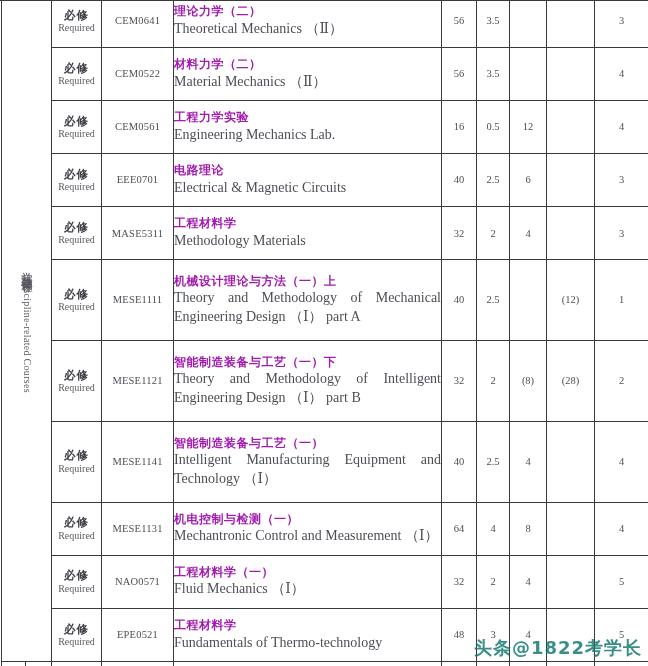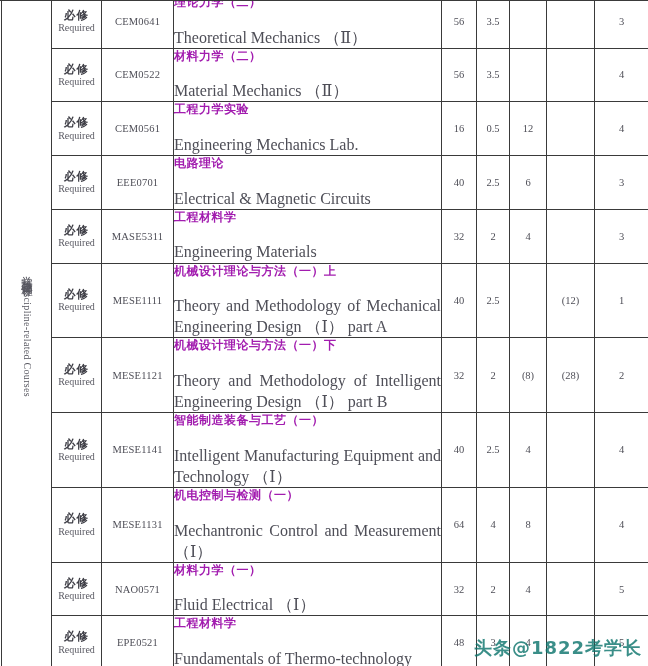--- a/index.html
+++ b/index.html
@@ -63,22 +63,22 @@
 
   .code-cell{text-align:center;font-size:11px;letter-spacing:0.2px;color:#4a4a52;}
 
   .name-cell{padding:2px 4px 3px 5px;}
   .name-cn{
     font-size:12px;color:#a21caf;letter-spacing:0.5px;line-height:1.3;
     font-family:"DejaVu Sans","Liberation Sans",sans-serif;
     font-weight:600;
   }
   .name-en{
-    font-size:16px;color:#4e4e57;line-height:1.32;
-    text-align:justify;text-align-last:left;margin-top:16px;
+    font-size:14px;color:#4e4e57;line-height:1.32;
+    text-align:justify;text-align-last:left;
     -moz-text-align-last:left;
   }
   .name-en.just{text-align:justify;}
   .num{text-align:center;font-size:11px;color:#4a4a52;}
 
   .section-head .name-cell{padding-top:3px;padding-bottom:3px;}
 
   .watermark{
     position:absolute;
     right:6px;bottom:6px;
@@ -185,21 +185,21 @@
           <td class="num">3</td>
         </tr>
         <tr>
           <td class="type-cell">
             <div class="type-cn">必修</div>
             <div class="type-en">Required</div>
           </td>
           <td class="code-cell">MASE5311</td>
           <td class="name-cell">
             <div class="name-cn">工程材料学</div>
-            <div class="name-en">Engineering Materials</div>
+            <div class="name-en">Methodology Materials</div>
           </td>
           <td class="num">32</td>
           <td class="num">2</td>
           <td class="num">4</td>
           <td class="num"></td>
           <td class="num">3</td>
         </tr>
         <tr>
           <td class="type-cell">
             <div class="type-cn">必修</div>
@@ -216,21 +216,21 @@
           <td class="num">(12)</td>
           <td class="num">1</td>
         </tr>
         <tr>
           <td class="type-cell">
             <div class="type-cn">必修</div>
             <div class="type-en">Required</div>
           </td>
           <td class="code-cell">MESE1121</td>
           <td class="name-cell">
-            <div class="name-cn">机械设计理论与方法（一）下</div>
+            <div class="name-cn">智能制造装备与工艺（一）下</div>
             <div class="name-en just">Theory and Methodology of Intelligent Engineering Design （Ⅰ） part B</div>
           </td>
           <td class="num">32</td>
           <td class="num">2</td>
           <td class="num">(8)</td>
           <td class="num">(28)</td>
           <td class="num">2</td>
         </tr>
         <tr>
           <td class="type-cell">
@@ -264,22 +264,22 @@
           <td class="num"></td>
           <td class="num">4</td>
         </tr>
         <tr>
           <td class="type-cell">
             <div class="type-cn">必修</div>
             <div class="type-en">Required</div>
           </td>
           <td class="code-cell">NAO0571</td>
           <td class="name-cell">
-            <div class="name-cn">材料力学（一）</div>
-            <div class="name-en">Fluid Electrical （Ⅰ）</div>
+            <div class="name-cn">工程材料学（一）</div>
+            <div class="name-en">Fluid Mechanics （Ⅰ）</div>
           </td>
           <td class="num">32</td>
           <td class="num">2</td>
           <td class="num">4</td>
           <td class="num"></td>
           <td class="num">5</td>
         </tr>
         <tr>
           <td class="type-cell">
             <div class="type-cn">必修</div>

